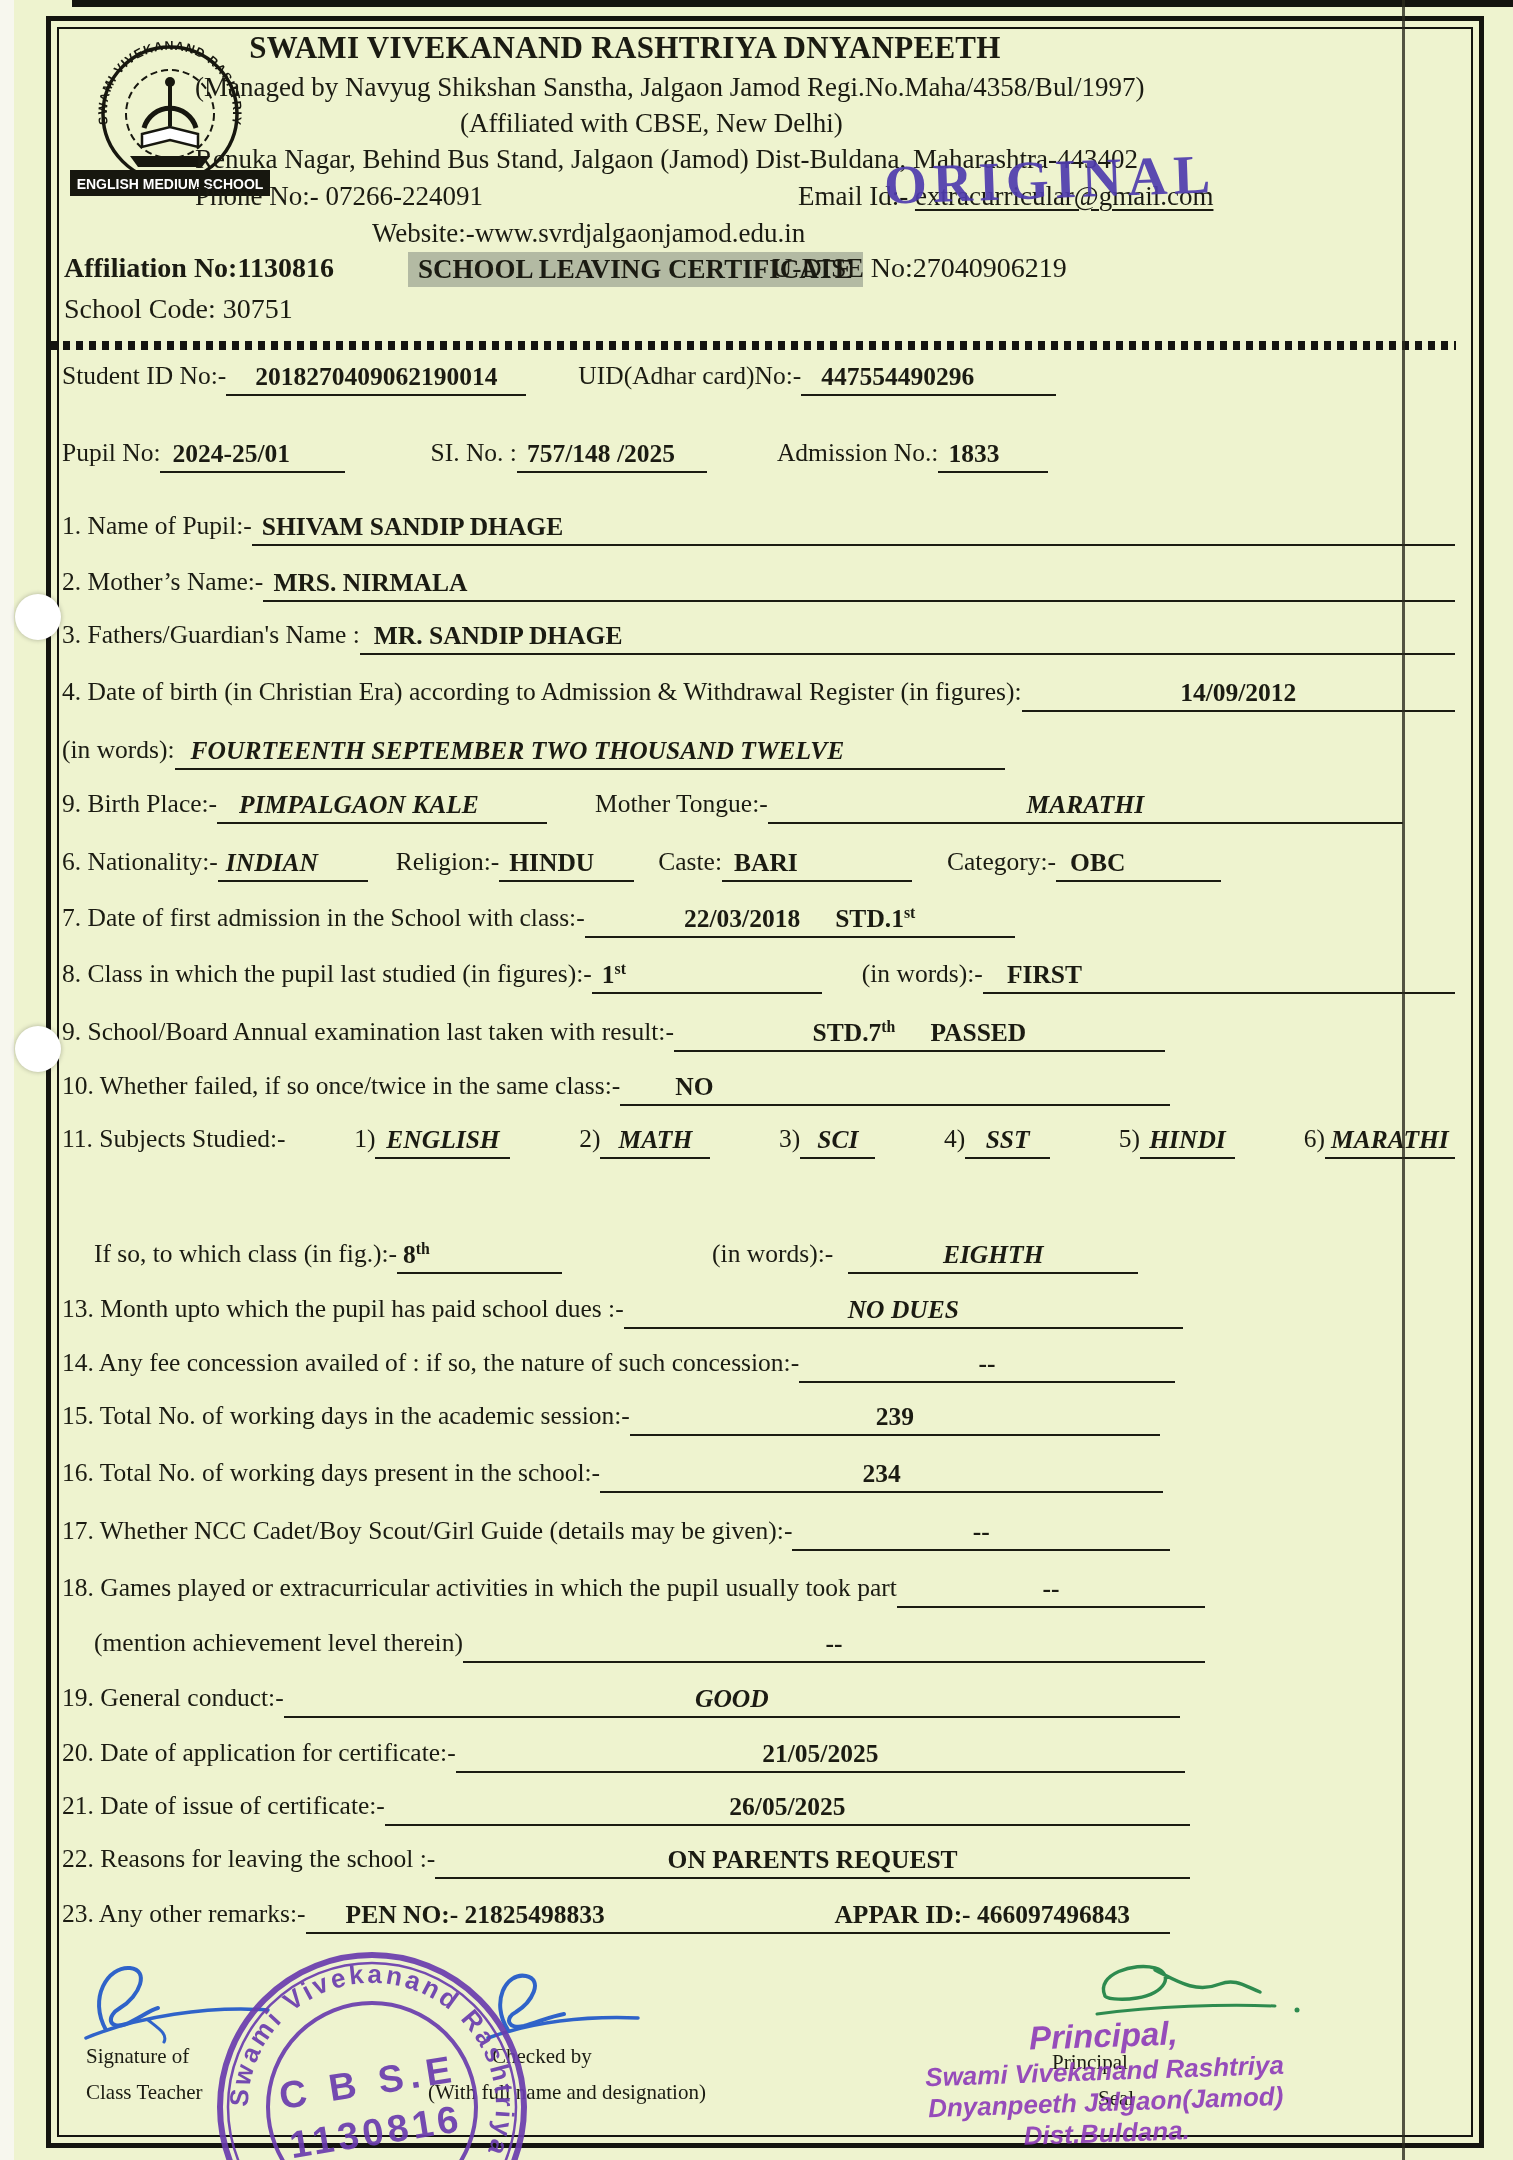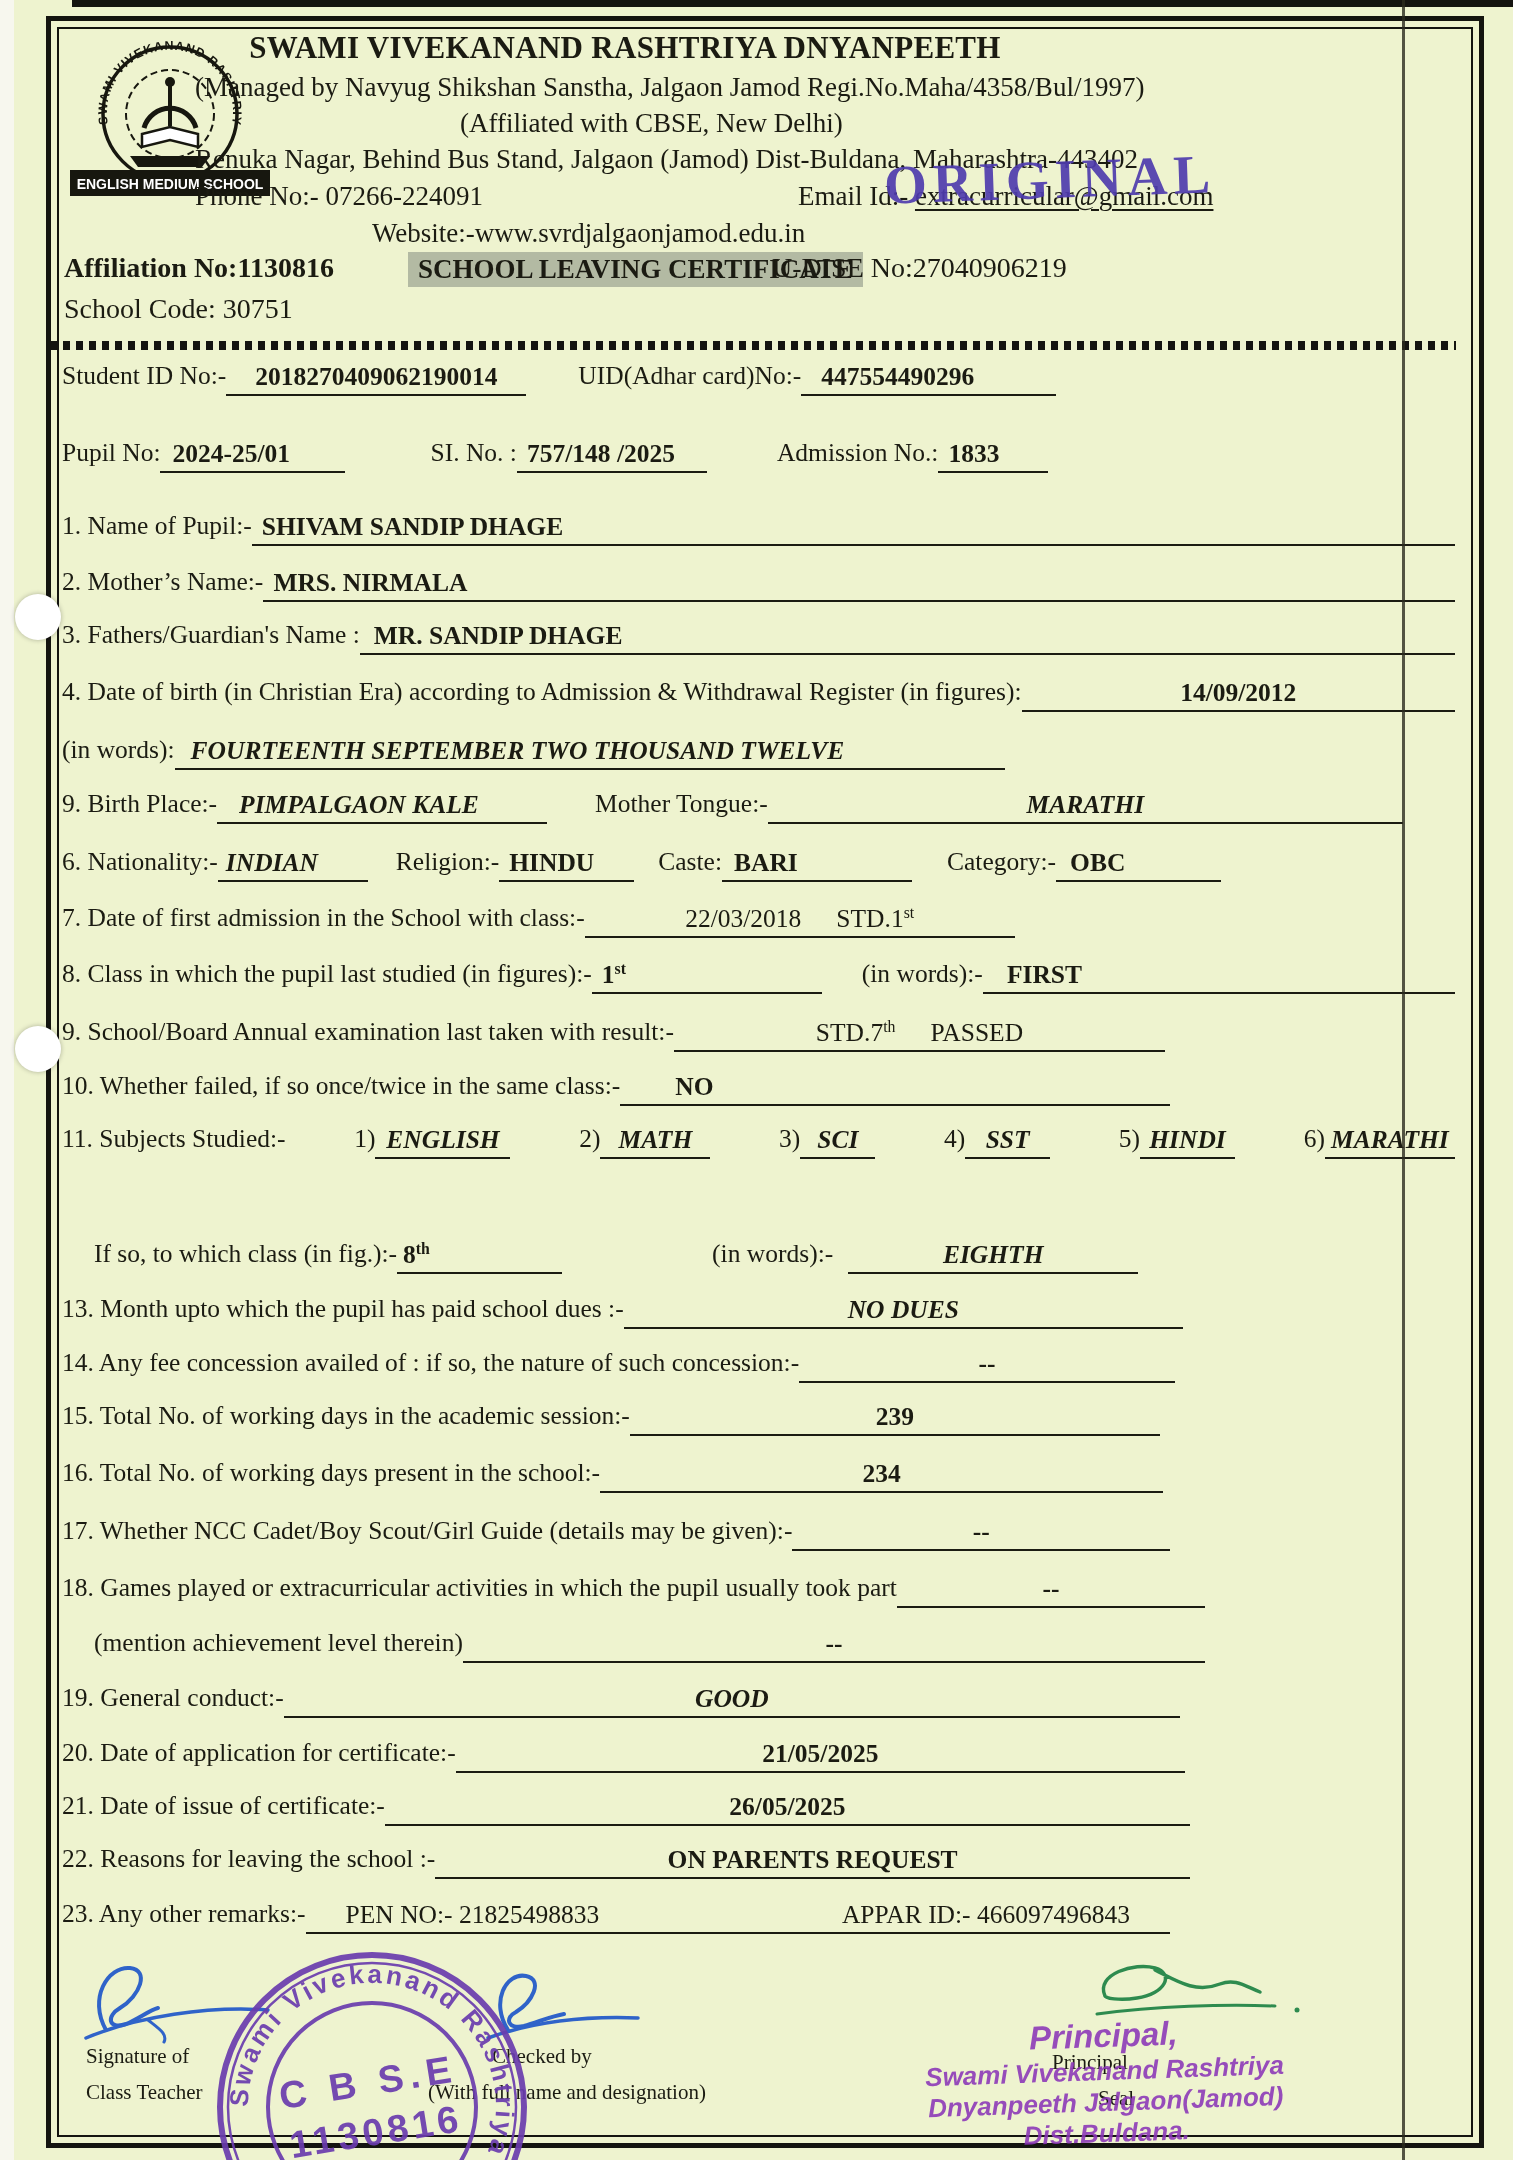--- a/index.html
+++ b/index.html
@@ -28,21 +28,21 @@
 
   
   .rows{position:absolute;left:62px;top:0;width:1393px;height:2160px;font-size:25.5px}
   .row{position:absolute;left:0;width:100%;height:46px;display:flex;align-items:flex-end;white-space:nowrap}
   .lbl{padding-bottom:5px;white-space:nowrap}
   .val{font-weight:700;border-bottom:2.6px solid #1b1b12;padding:0 6px 2px;text-align:center;white-space:nowrap}
   .val.left{text-align:left}
   .it{font-style:italic}
   .fx{flex:1 1 auto}
   .pair{display:flex;align-items:flex-end}
-  .grp{display:flex;align-items:center;justify-content:center;gap:35px;border-bottom:2.6px solid #1b1b12;font-weight:400;padding:0 10px 2px}
+  .grp{display:flex;align-items:center;justify-content:center;gap:35px;border-bottom:2.6px solid #1b1b12;font-weight:700;padding:0 10px 2px}
   sup{font-size:62%;line-height:0}
 
   
   .ft-txt{position:absolute;font-size:21px;white-space:nowrap;z-index:5}
   .sig{position:absolute;z-index:15}
   .round-stamp{position:absolute;left:205px;top:1940px;width:335px;height:335px;z-index:25;opacity:.92}
   .pstamp{position:absolute;left:890px;top:2016px;width:430px;text-align:center;color:#8b35b8;font-family:"Liberation Sans","DejaVu Sans",sans-serif;font-weight:700;font-style:italic;transform:rotate(-2deg);z-index:12;opacity:.88;line-height:1.2}
   .pstamp .l1{font-size:33px}
   .pstamp .l2,.pstamp .l3,.pstamp .l4{font-size:26px}
 </style>

